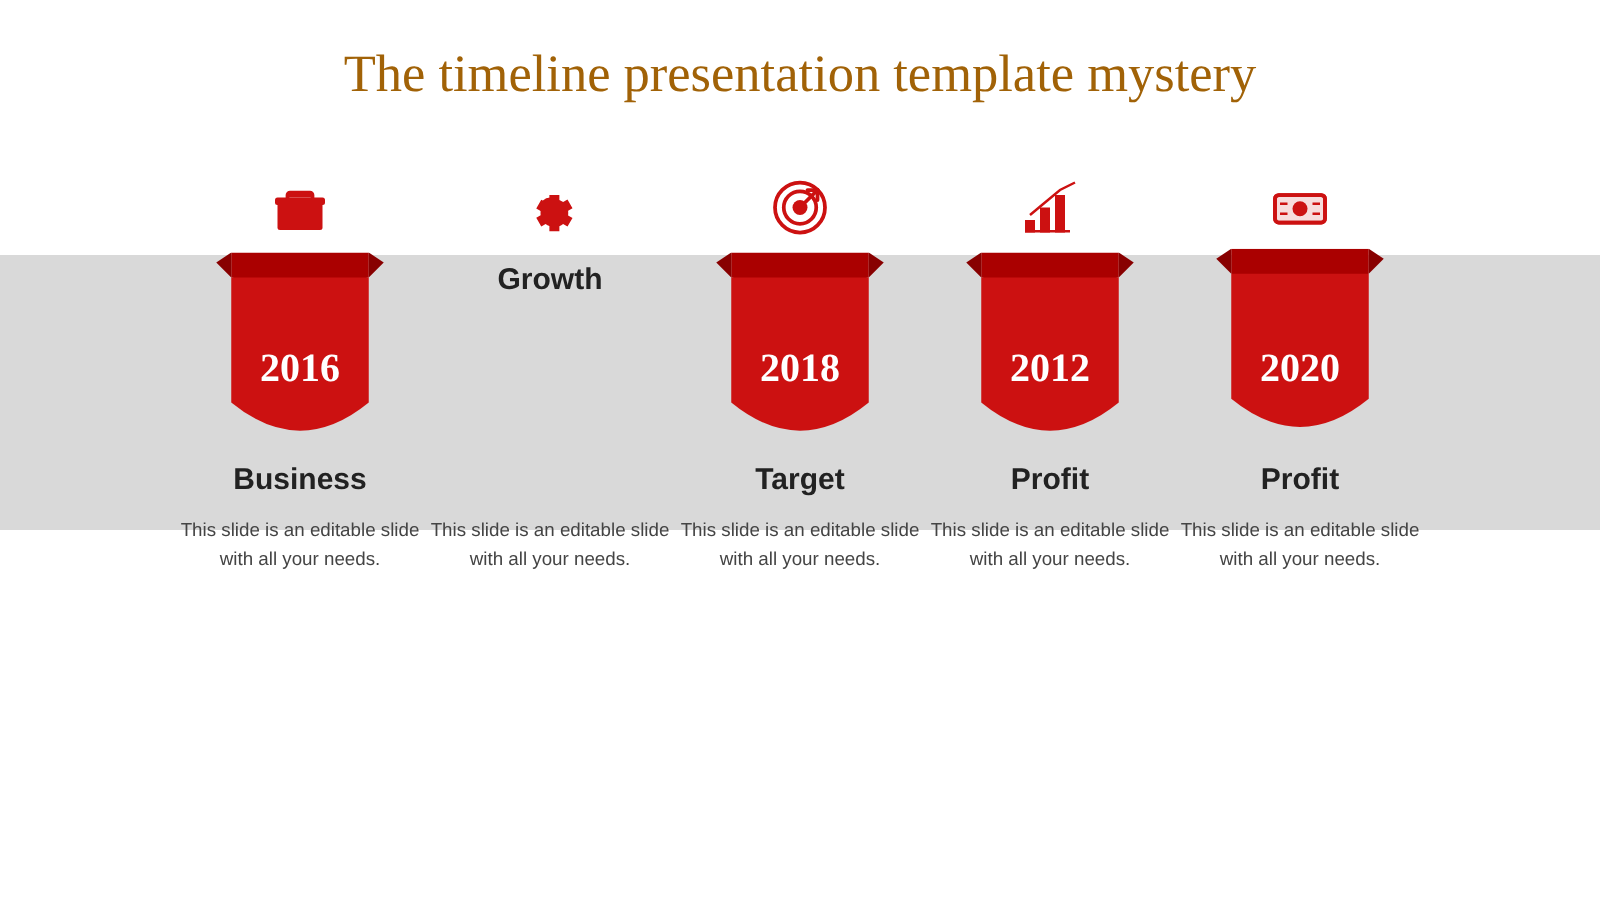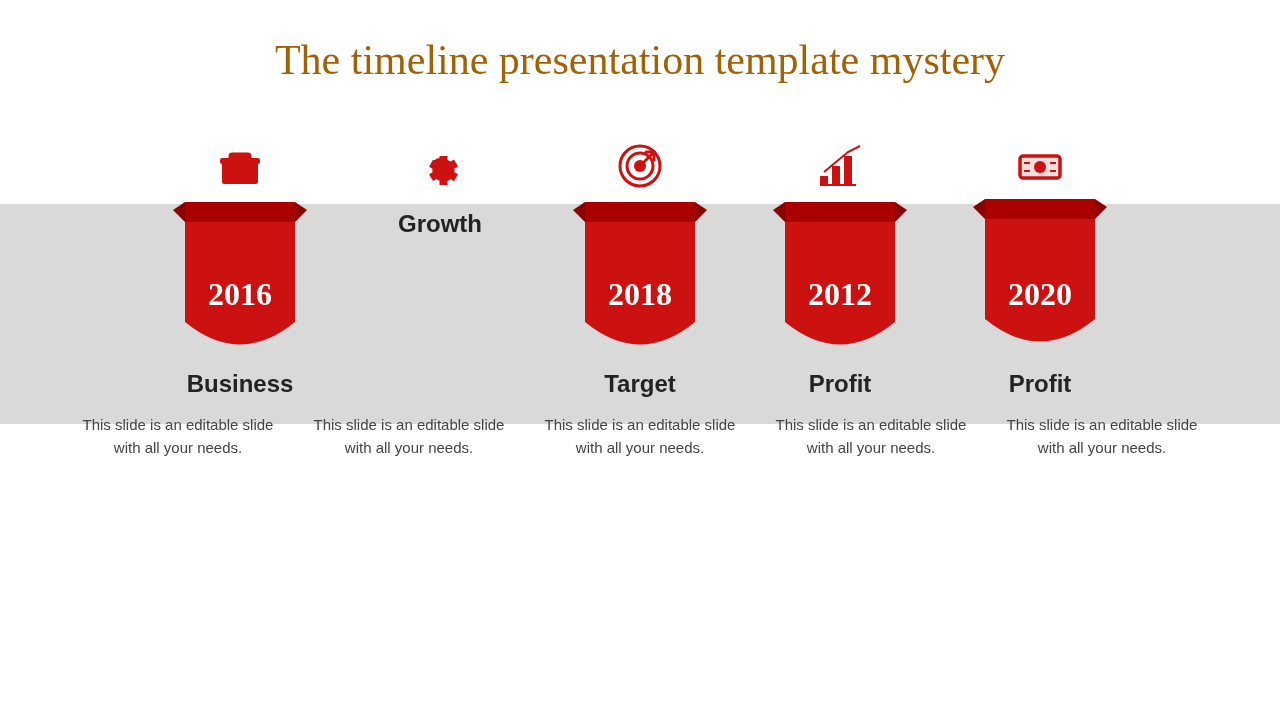--- a/index.html
+++ b/index.html
@@ -121,21 +121,20 @@
       font-family: Arial, sans-serif;
     }
 
     .desc-row {
       display: flex;
       justify-content: center;
       padding: 0 60px;
       margin-top: 0;
       position: relative;
       z-index: 1;
-      gap: 31px;
     }
 
     .desc-item {
       width: 200px;
       flex-shrink: 0;
       text-align: center;
     }
 
     
     .badge-svg {

